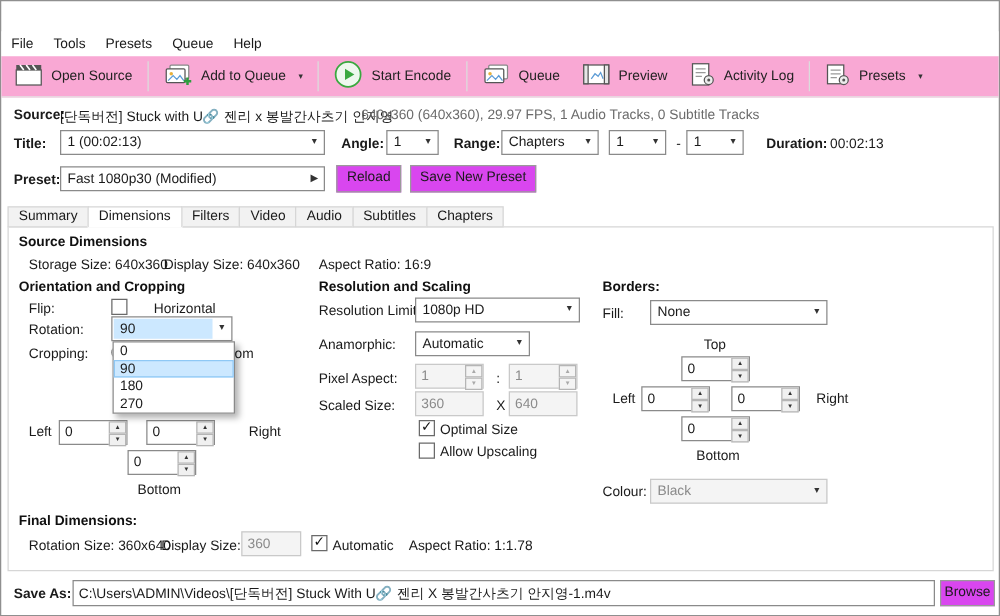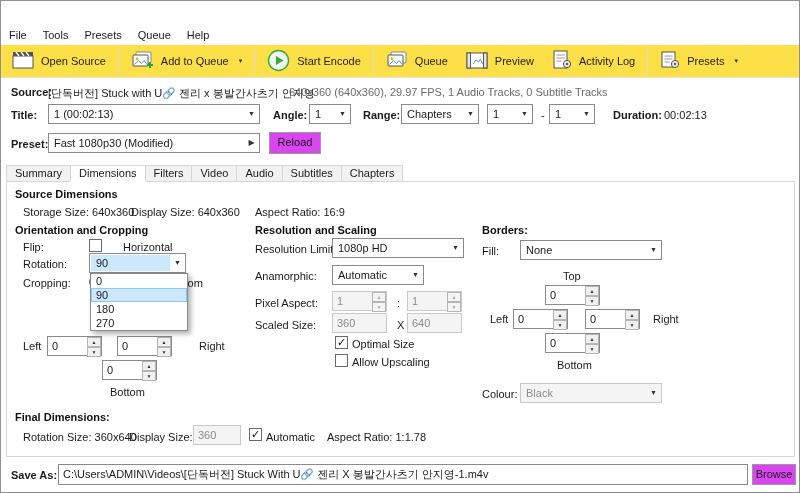--- a/index.html
+++ b/index.html
@@ -7,21 +7,21 @@
   .win{position:relative;width:800px;height:493px;background:#fff;border:1px solid #8f8f8f;box-sizing:border-box;overflow:hidden;font-size:11px;color:#1a1a1a;}
   
   .titlebar{position:absolute;top:0;left:0;width:100%;height:24px;display:flex;align-items:center;background:#fff;}
   .ticon{margin:0 6px 0 8px;display:flex;}
   .tctrl{position:absolute;right:0;top:0;display:flex;}
   .wbtn{width:45px;height:26px;display:flex;align-items:center;justify-content:center;font-size:10px;color:#222;}
   
   .menubar{position:absolute;top:24px;left:0;width:100%;height:20px;display:flex;align-items:center;background:#fff;}
   .mitem{padding:3px 8px;}
   
-  .toolbar{position:absolute;top:44px;left:0;width:100%;height:33px;display:flex;align-items:center;border-bottom:1px solid #e3e3e3;padding-left:2px;box-sizing:border-box;background:#fde047;}
+  .toolbar{position:absolute;top:44px;left:0;width:100%;height:33px;display:flex;align-items:center;border-bottom:1px solid #e3e3e3;padding-left:2px;box-sizing:border-box;background:#f9a8d4;}
   .tbtn{display:flex;align-items:center;gap:7px;padding:0 9px;height:28px;color:#222;white-space:nowrap;}
   .tsep{width:1px;height:24px;background:#dcdcdc;margin:0 3px;}
   .tarrow{font-size:7px;color:#333;margin-left:3px;}
   
   .lbl{position:absolute;white-space:nowrap;color:#1a1a1a;}
   .bold{font-weight:bold;}
   .gray{color:#6b6b6b;}
   .combo{position:absolute;height:20px;border:1px solid #8a8a8a;background:#fff;display:flex;align-items:stretch;box-sizing:border-box;}
   .combo .cv{flex:1;padding:0 5px;white-space:nowrap;overflow:hidden;line-height:18px;}
   .combo .ca{width:15px;text-align:center;font-size:7px;color:#333;line-height:18px;}
@@ -169,20 +169,21 @@
   </span>
   <span class="lbl bold" style="left:612px;top:108px;">Duration:</span>
   <span class="lbl" style="left:663px;top:108px;">00:02:13</span>
 
   <span class="lbl bold" style="left:10px;top:137px;">Preset:</span>
   <span class="combo" style="left:47px;top:132px;width:212px;">
     <span class="cv">Fast 1080p30 (Modified)</span>
       <span class="ca" style="font-size:8px;">▶</span>
   </span>
   <span class="btn" style="left:268px;top:131px;width:52px;height:22px;">Reload</span>
+  <span class="btn" style="left:327px;top:131px;width:101px;height:22px;">Save New Preset</span>
 
   <div class="tabs">
     <span class="tab">Summary</span>
     <span class="tab active">Dimensions</span>
     <span class="tab">Filters</span>
     <span class="tab">Video</span>
     <span class="tab">Audio</span>
     <span class="tab">Subtitles</span>
     <span class="tab">Chapters</span>
   </div>

